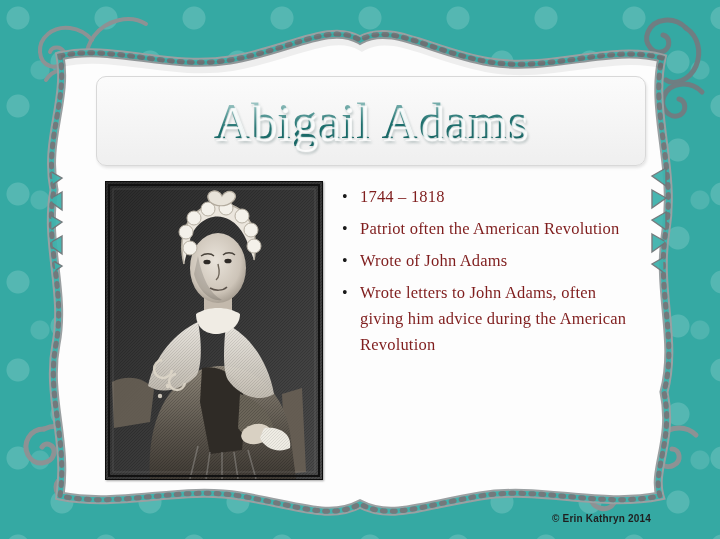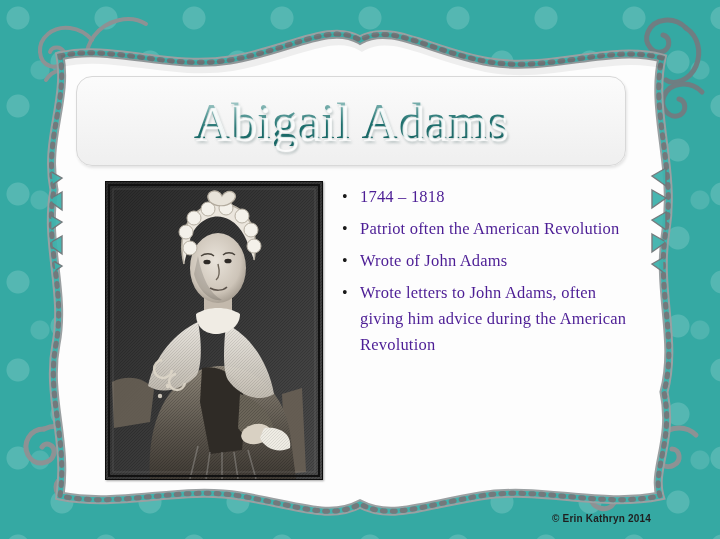--- a/index.html
+++ b/index.html
@@ -49,27 +49,27 @@
   
   .frame-wrap {
     position: absolute;
     inset: 0;
   }
   .frame-wrap svg { display: block; }
 
   
   .title-box {
     position: absolute;
-    left: 76px;
+    left: 96px;
     top: 76px;
     width: 548px;
     height: 88px;
     background: linear-gradient(180deg, #fbfbfb 0%, #f4f4f4 60%, #efefef 100%);
     border: 1px solid #d8d8d8;
-    border-radius: 16px;
+    border-radius: 10px;
     box-shadow: 1px 2px 3px rgba(0,0,0,0.10);
     display: flex;
     align-items: center;
     justify-content: center;
   }
   .title-text {
     font-family: "Liberation Serif", serif;
     font-size: 50px;
     line-height: 1;
     letter-spacing: 1px;
@@ -115,21 +115,21 @@
     font-size: 16px;
     line-height: 26px;
     color: #1a1a1a;
     text-align: left;
   }
   .bullet-text {
     flex: 1 1 auto;
     font-family: "Liberation Serif", serif;
     font-size: 16.5px;
     line-height: 26px;
-    color: #4c1d95;
+    color: #7f1d1d;
     letter-spacing: 0.2px;
   }
 
   
   .copyright {
     position: absolute;
     left: 552px;
     top: 513px;
     font-family: "Liberation Sans", sans-serif;
     font-size: 10px;

